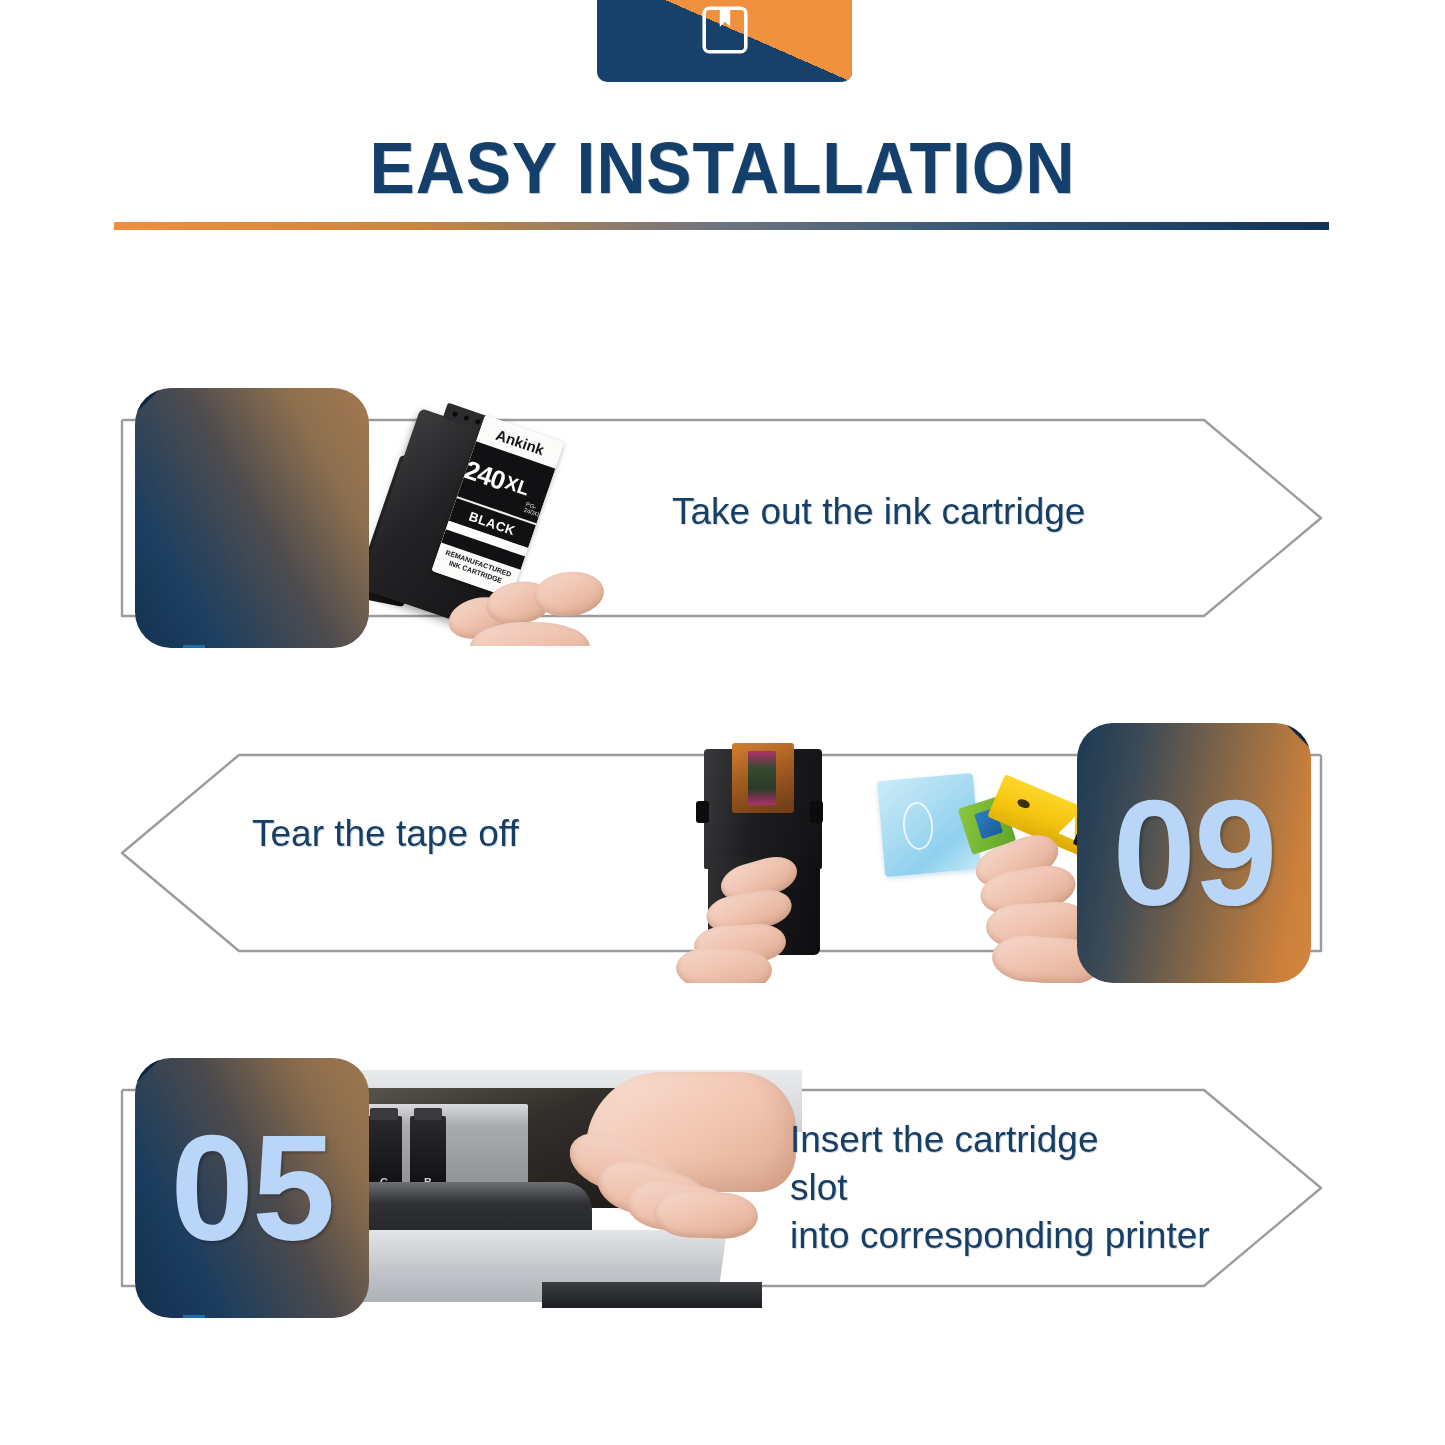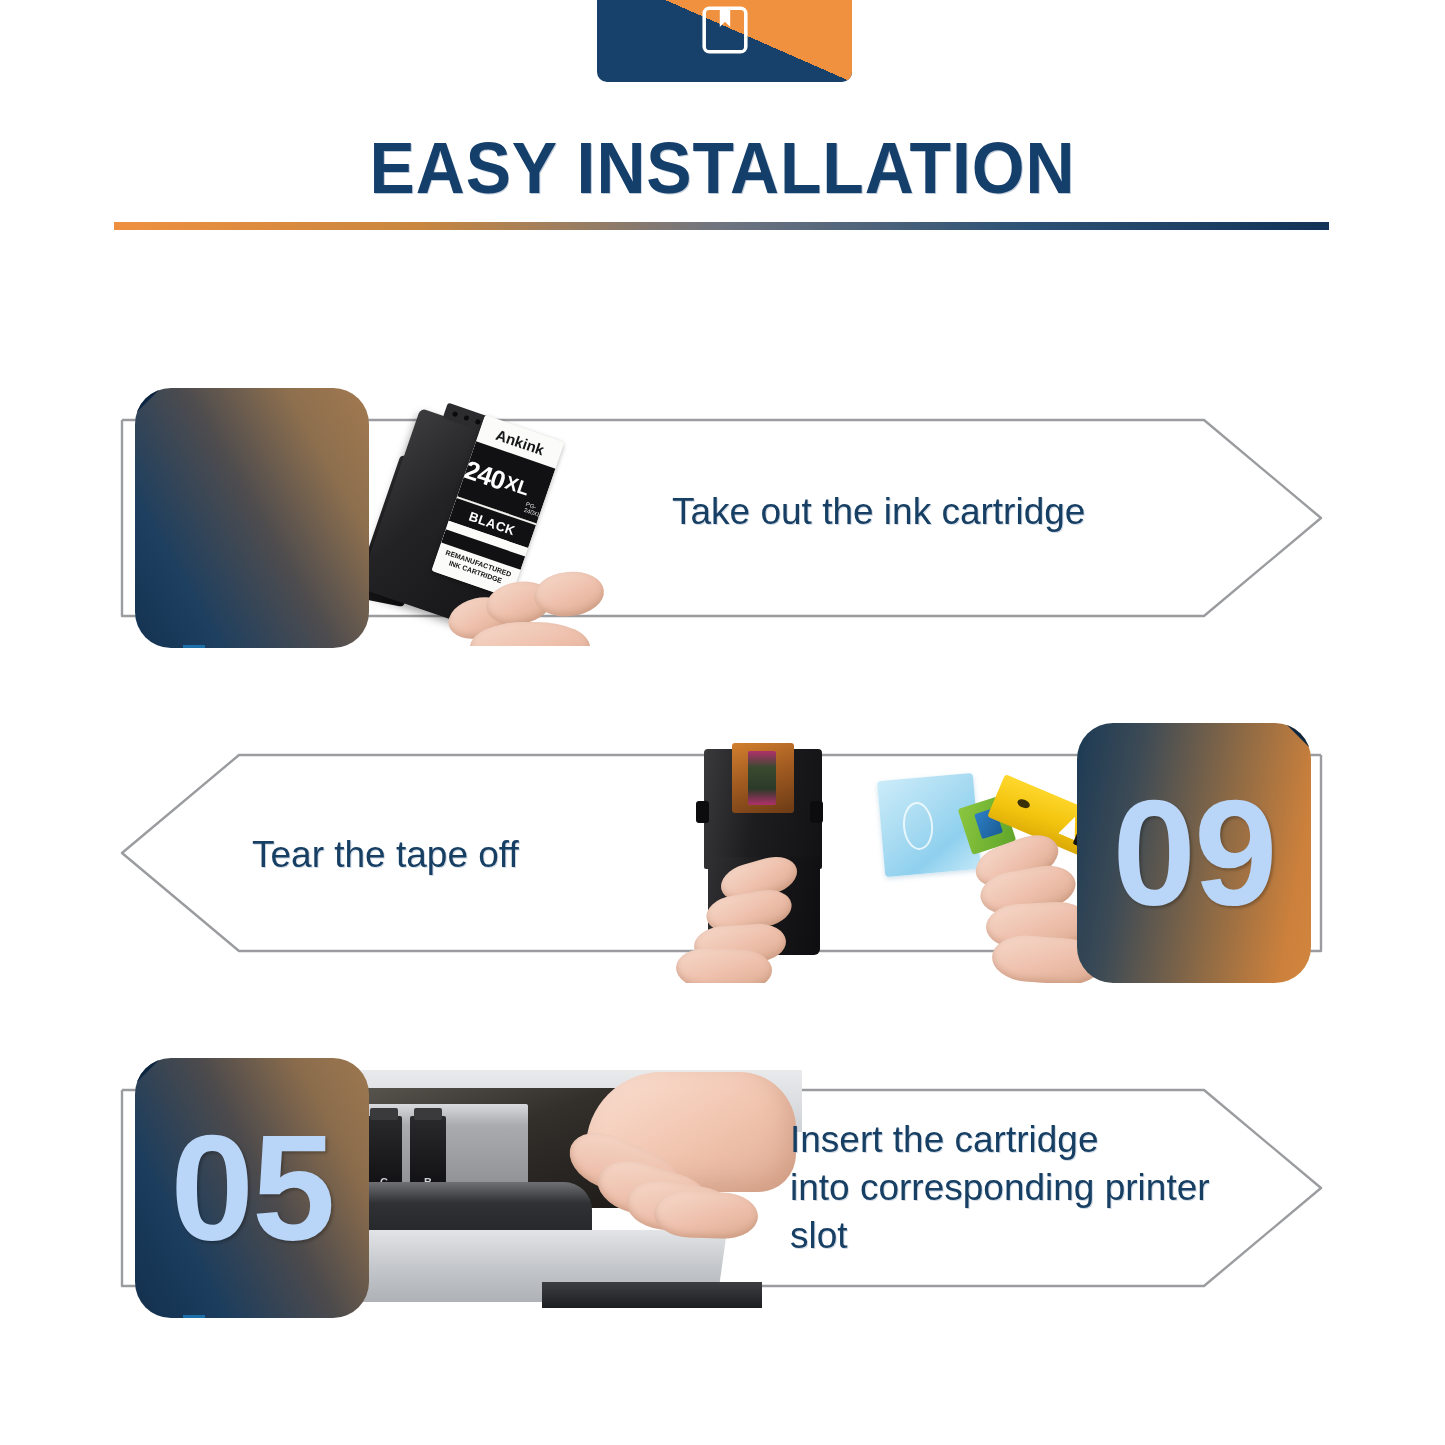--- a/index.html
+++ b/index.html
@@ -154,21 +154,21 @@
   .step-text {
     position: absolute;
     z-index: 5;
     color: #173f63;
     font-size: 37px;
     line-height: 1.30;
     font-family: "Liberation Sans", sans-serif;
     text-shadow: 1px 1px 0 rgba(150,170,195,.45);
   }
   .step-text.t1 { left: 672px; top: 100px; }
-  .step-text.t2 { left: 252px; top: 108px; }
+  .step-text.t2 { left: 252px; top: 87px; }
   .step-text.t3 { left: 790px; top: 58px; width: 480px; }
 
   
   .ph1 { left: 368px; top: 8px; width: 300px; height: 250px; }
   .cart1-body {
     position: absolute;
     left: 18px; top: 28px;
     width: 130px; height: 190px;
     background: linear-gradient(120deg,#3c3c3e 0%,#232325 40%,#151517 100%);
     transform: rotate(19deg);
@@ -584,22 +584,22 @@
       <div class="palm3"></div>
       <div class="finger" style="left:44px;  top:72px;  width:120px; height:52px; transform:rotate(24deg);"></div>
       <div class="finger" style="left:74px;  top:96px;  width:116px; height:50px; transform:rotate(16deg);"></div>
       <div class="finger" style="left:104px; top:112px; width:110px; height:48px; transform:rotate(8deg);"></div>
       <div class="finger" style="left:132px; top:120px; width:104px; height:46px; transform:rotate(2deg);"></div>
     </div>
   </div>
 
   <div class="step-text t3">
     <div>Insert the cartridge</div>
+    <div>slot</div>
     <div>into corresponding printer</div>
-    <div>slot</div>
   </div>
 
   <div class="num-badge left">
     <div class="grad badge-g3"></div>
     <div class="fold tl"></div>
     <div class="tab-nub"></div>
     <span class="num">05</span>
   </div>
 </div>
 

